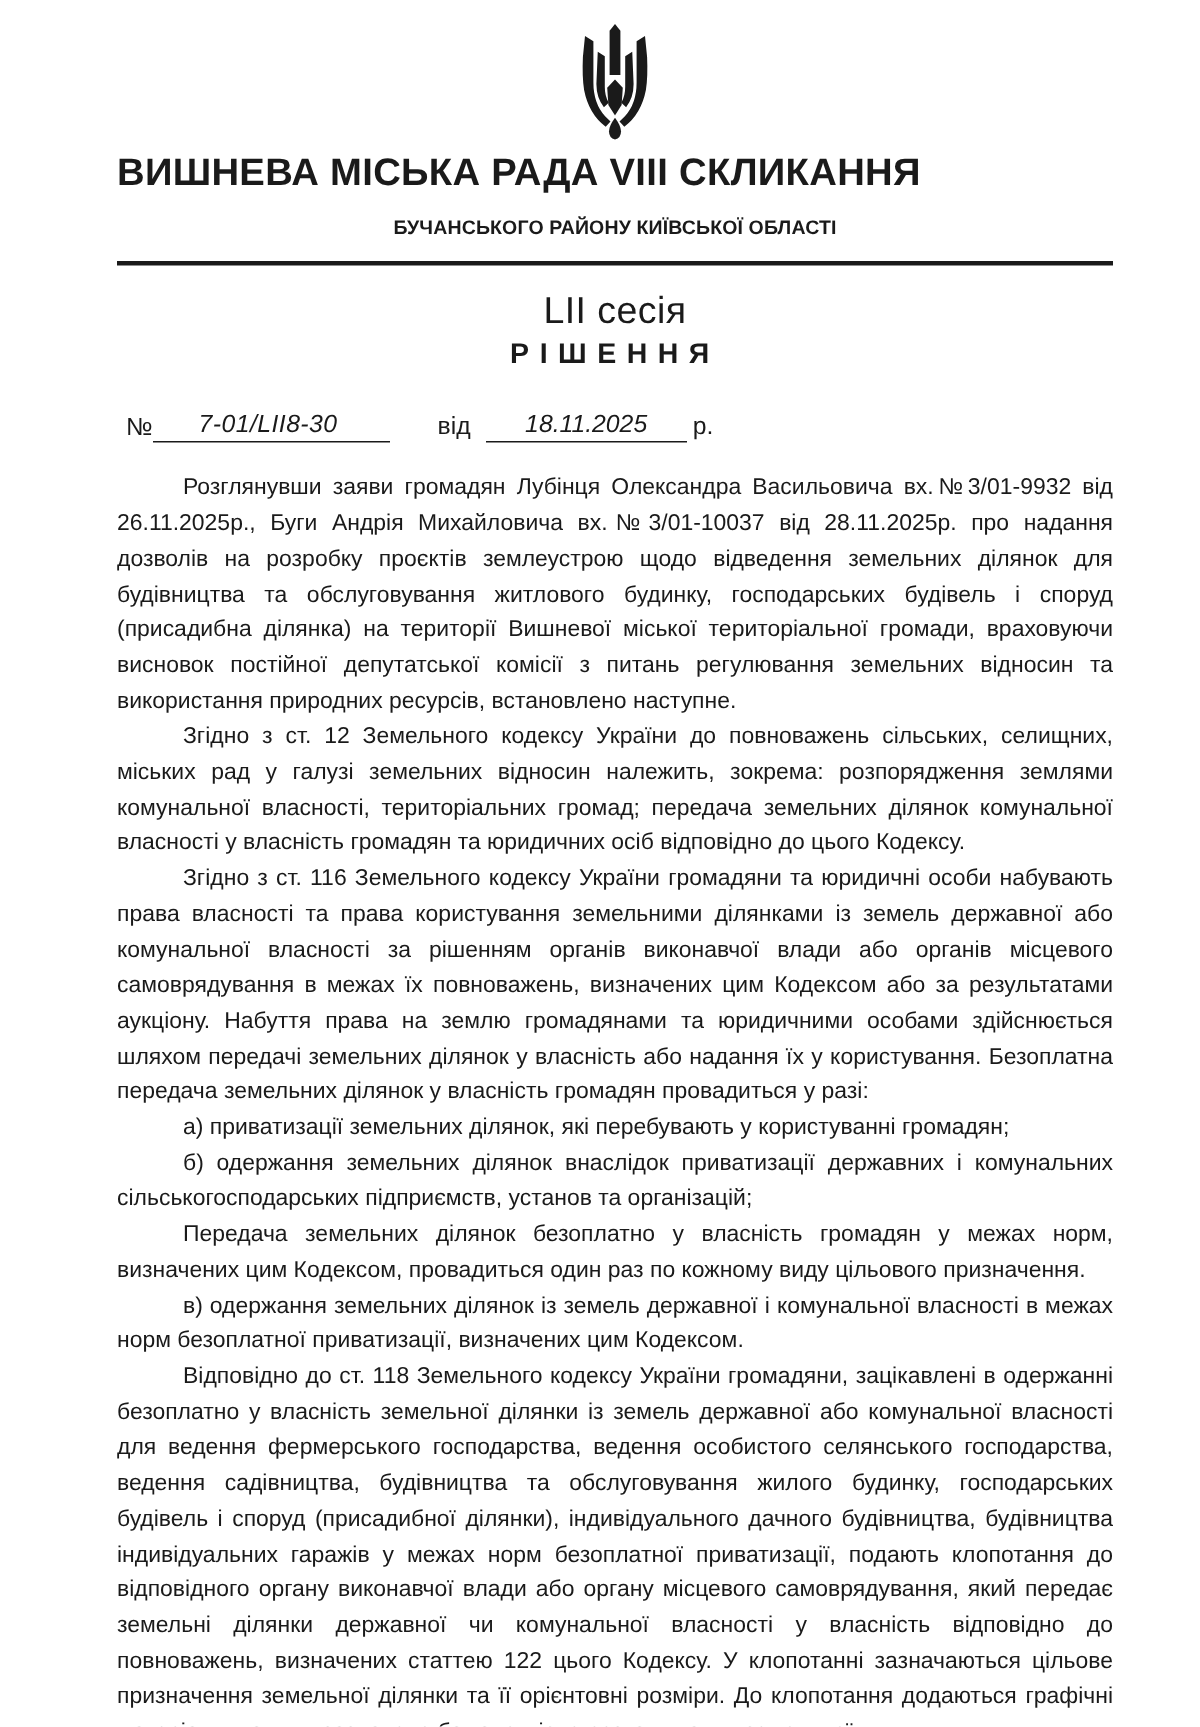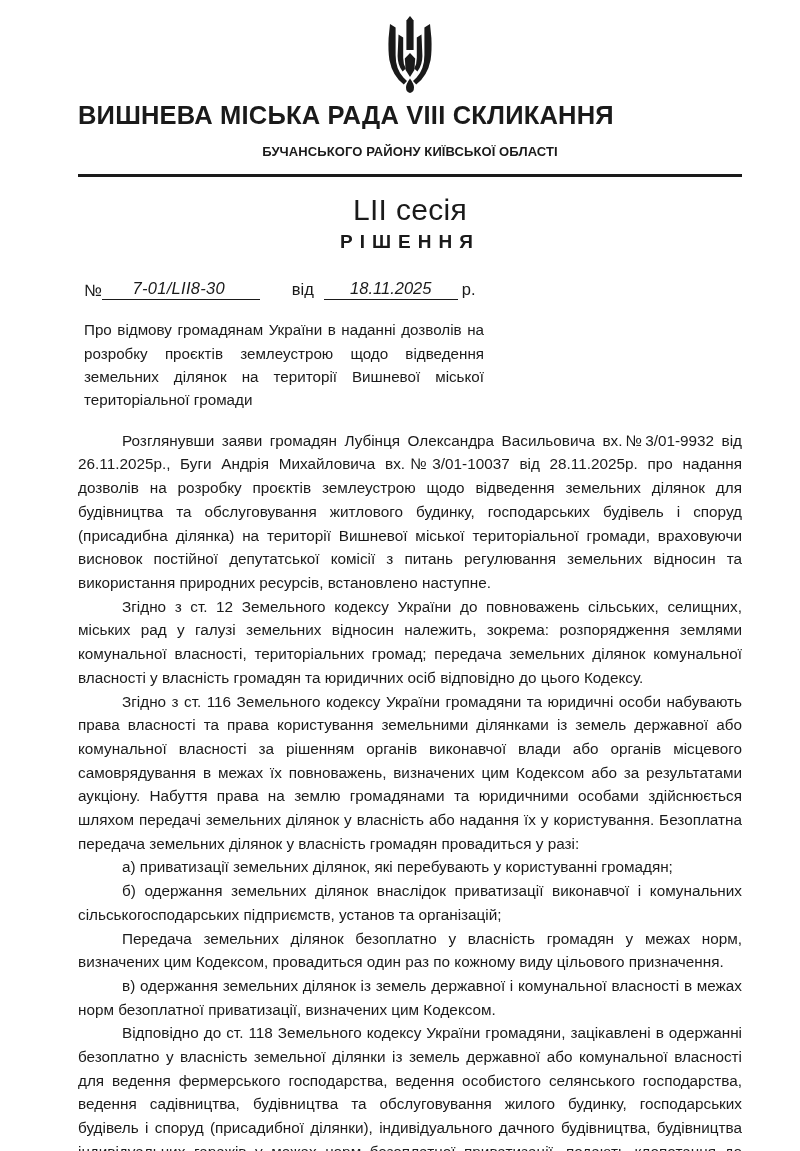--- a/index.html
+++ b/index.html
@@ -57,21 +57,21 @@
   }
   .rule {
     height: 3px;
     background: #1a1a1a;
     margin: 5px auto 0 auto;
     width: 100%;
   }
 
   .session {
     text-align: center;
-    font-size: 30px;
+    font-size: 25px;
     margin: 16px 0 2px 0;
     letter-spacing: 0.3px;
   }
   .decision {
     text-align: center;
     font-size: 19px;
     font-weight: bold;
     letter-spacing: 7px;
     margin: 4px 0 0 0;
   }
@@ -156,26 +156,25 @@
   <div class="decision">РІШЕННЯ</div>
 
   <div class="numline">
     <span>№</span>
     <span class="num-field">7-01/LII8-30</span>
     <span class="vid">від</span>
     <span class="date-field">18.11.2025</span>
     <span class="date-suffix">р.</span>
   </div>
 
-  <div class="subject">Про відмову громадянам України в наданні дозволів на розробку проєктів землеустрою щодо відведення земельних ділянок на території Вишневої міської територіальної громади</div>
 
   <div class="body-text">
     <p>Розглянувши заяви громадян Лубінця Олександра Васильовича вх.№3/01-9932 від 26.11.2025р., Буги Андрія Михайловича вх.№3/01-10037 від 28.11.2025р. про надання дозволів на розробку проєктів землеустрою щодо відведення земельних ділянок для будівництва та обслуговування житлового будинку, господарських будівель і споруд (присадибна ділянка) на території Вишневої міської територіальної громади, враховуючи висновок постійної депутатської комісії з питань регулювання земельних відносин та використання природних ресурсів, встановлено наступне.</p>
     <p>Згідно з ст. 12 Земельного кодексу України до повноважень сільських, селищних, міських рад у галузі земельних відносин належить, зокрема: розпорядження землями комунальної власності, територіальних громад; передача земельних ділянок комунальної власності у власність громадян та юридичних осіб відповідно до цього Кодексу.</p>
     <p>Згідно з ст. 116 Земельного кодексу України громадяни та юридичні особи набувають права власності та права користування земельними ділянками із земель державної або комунальної власності за рішенням органів виконавчої влади або органів місцевого самоврядування в межах їх повноважень, визначених цим Кодексом або за результатами аукціону. Набуття права на землю громадянами та юридичними особами здійснюється шляхом передачі земельних ділянок у власність або надання їх у користування. Безоплатна передача земельних ділянок у власність громадян провадиться у разі:</p>
     <p>а) приватизації земельних ділянок, які перебувають у користуванні громадян;</p>
-    <p>б) одержання земельних ділянок внаслідок приватизації виконавчої і комунальних сільськогосподарських підприємств, установ та організацій;</p>
+    <p>б) одержання земельних ділянок внаслідок приватизації державних і комунальних сільськогосподарських підприємств, установ та організацій;</p>
     <p>Передача земельних ділянок безоплатно у власність громадян у межах норм, визначених цим Кодексом, провадиться один раз по кожному виду цільового призначення.</p>
     <p>в) одержання земельних ділянок із земель державної і комунальної власності в межах норм безоплатної приватизації, визначених цим Кодексом.</p>
     <p>Відповідно до ст. 118 Земельного кодексу України громадяни, зацікавлені в одержанні безоплатно у власність земельної ділянки із земель державної або комунальної власності для ведення фермерського господарства, ведення особистого селянського господарства, ведення садівництва, будівництва та обслуговування жилого будинку, господарських будівель і споруд (присадибної ділянки), індивідуального дачного будівництва, будівництва індивідуальних гаражів у межах норм безоплатної приватизації, подають клопотання до відповідного органу виконавчої влади або органу місцевого самоврядування, який передає земельні ділянки державної чи комунальної власності у власність відповідно до повноважень, визначених статтею 122 цього Кодексу. У клопотанні зазначаються цільове призначення земельної ділянки та її орієнтовні розміри. До клопотання додаються графічні матеріали, на яких зазначено бажане місце розташування земельної</p>
   </div>
 
 </div>
 
 </body></html>

